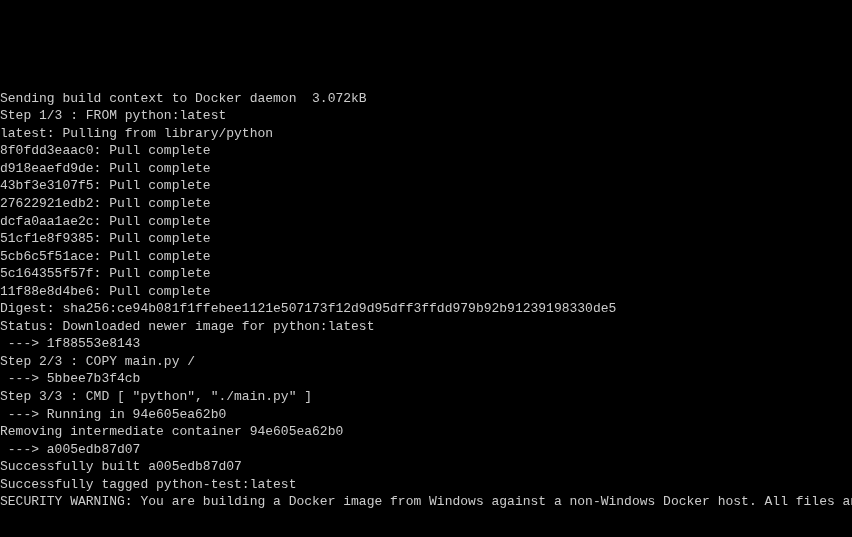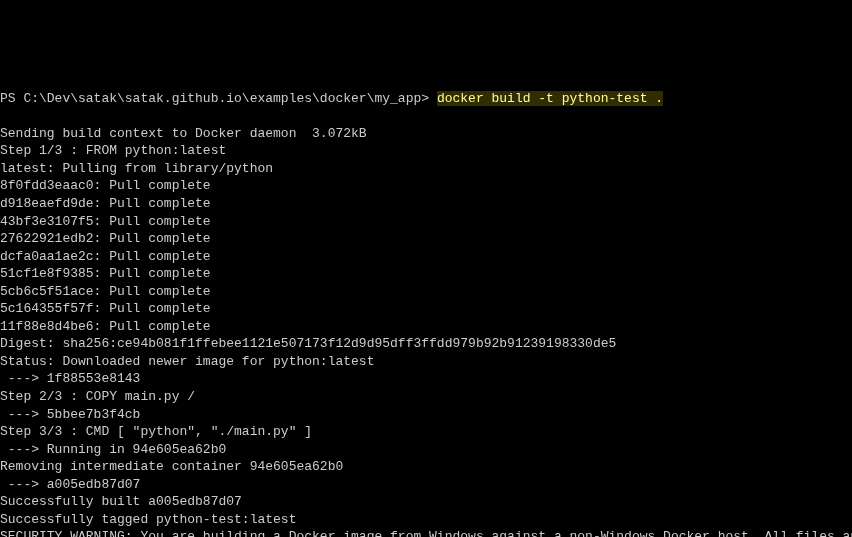--- a/index.html
+++ b/index.html
@@ -32,21 +32,20 @@
       background-color: rgba(100, 90, 0, 0.5);
       color: #ffff99;
     }
   </style>
 </head>
 <body>
 
 
 
 <div>
-<div class="line"><span>PS C:\Dev\satak\satak.github.io\examples\docker\my_app&gt; </span><span class="highlight-cmd">docker</span><span class="highlight-cmd cmd-white"> build </span><span class="highlight-cmd gray">-t</span><span class="highlight-cmd cmd-white"> python-test .</span></div>
 <div id="output-block"><div class="line">Sending build context to Docker daemon  3.072kB</div><div class="line">Step 1/3 : FROM python:latest</div><div class="line">latest: Pulling from library/python</div><div class="line">8f0fdd3eaac0: Pull complete</div><div class="line">d918eaefd9de: Pull complete</div><div class="line">43bf3e3107f5: Pull complete</div><div class="line">27622921edb2: Pull complete</div><div class="line">dcfa0aa1ae2c: Pull complete</div><div class="line">51cf1e8f9385: Pull complete</div><div class="line">5cb6c5f51ace: Pull complete</div><div class="line">5c164355f57f: Pull complete</div><div class="line">11f88e8d4be6: Pull complete</div><div class="line">Digest: sha256:ce94b081f1ffebee1121e507173f12d9d95dff3ffdd979b92b91239198330de5</div><div class="line">Status: Downloaded newer image for python:latest</div><div class="line"> ---&gt; 1f88553e8143</div><div class="line">Step 2/3 : COPY main.py /</div><div class="line"> ---&gt; 5bbee7b3f4cb</div><div class="line">Step 3/3 : CMD [ "python", "./main.py" ]</div><div class="line"> ---&gt; Running in 94e605ea62b0</div><div class="line">Removing intermediate container 94e605ea62b0</div><div class="line"> ---&gt; a005edb87d07</div><div class="line">Successfully built a005edb87d07</div><div class="line">Successfully tagged python-test:latest</div><div class="line">SECURITY WARNING: You are building a Docker image from Windows against a non-Windows Docker host. All files and directori</div></div>
 
 
 
 </div>
 
 
 
 
 </body></html>

